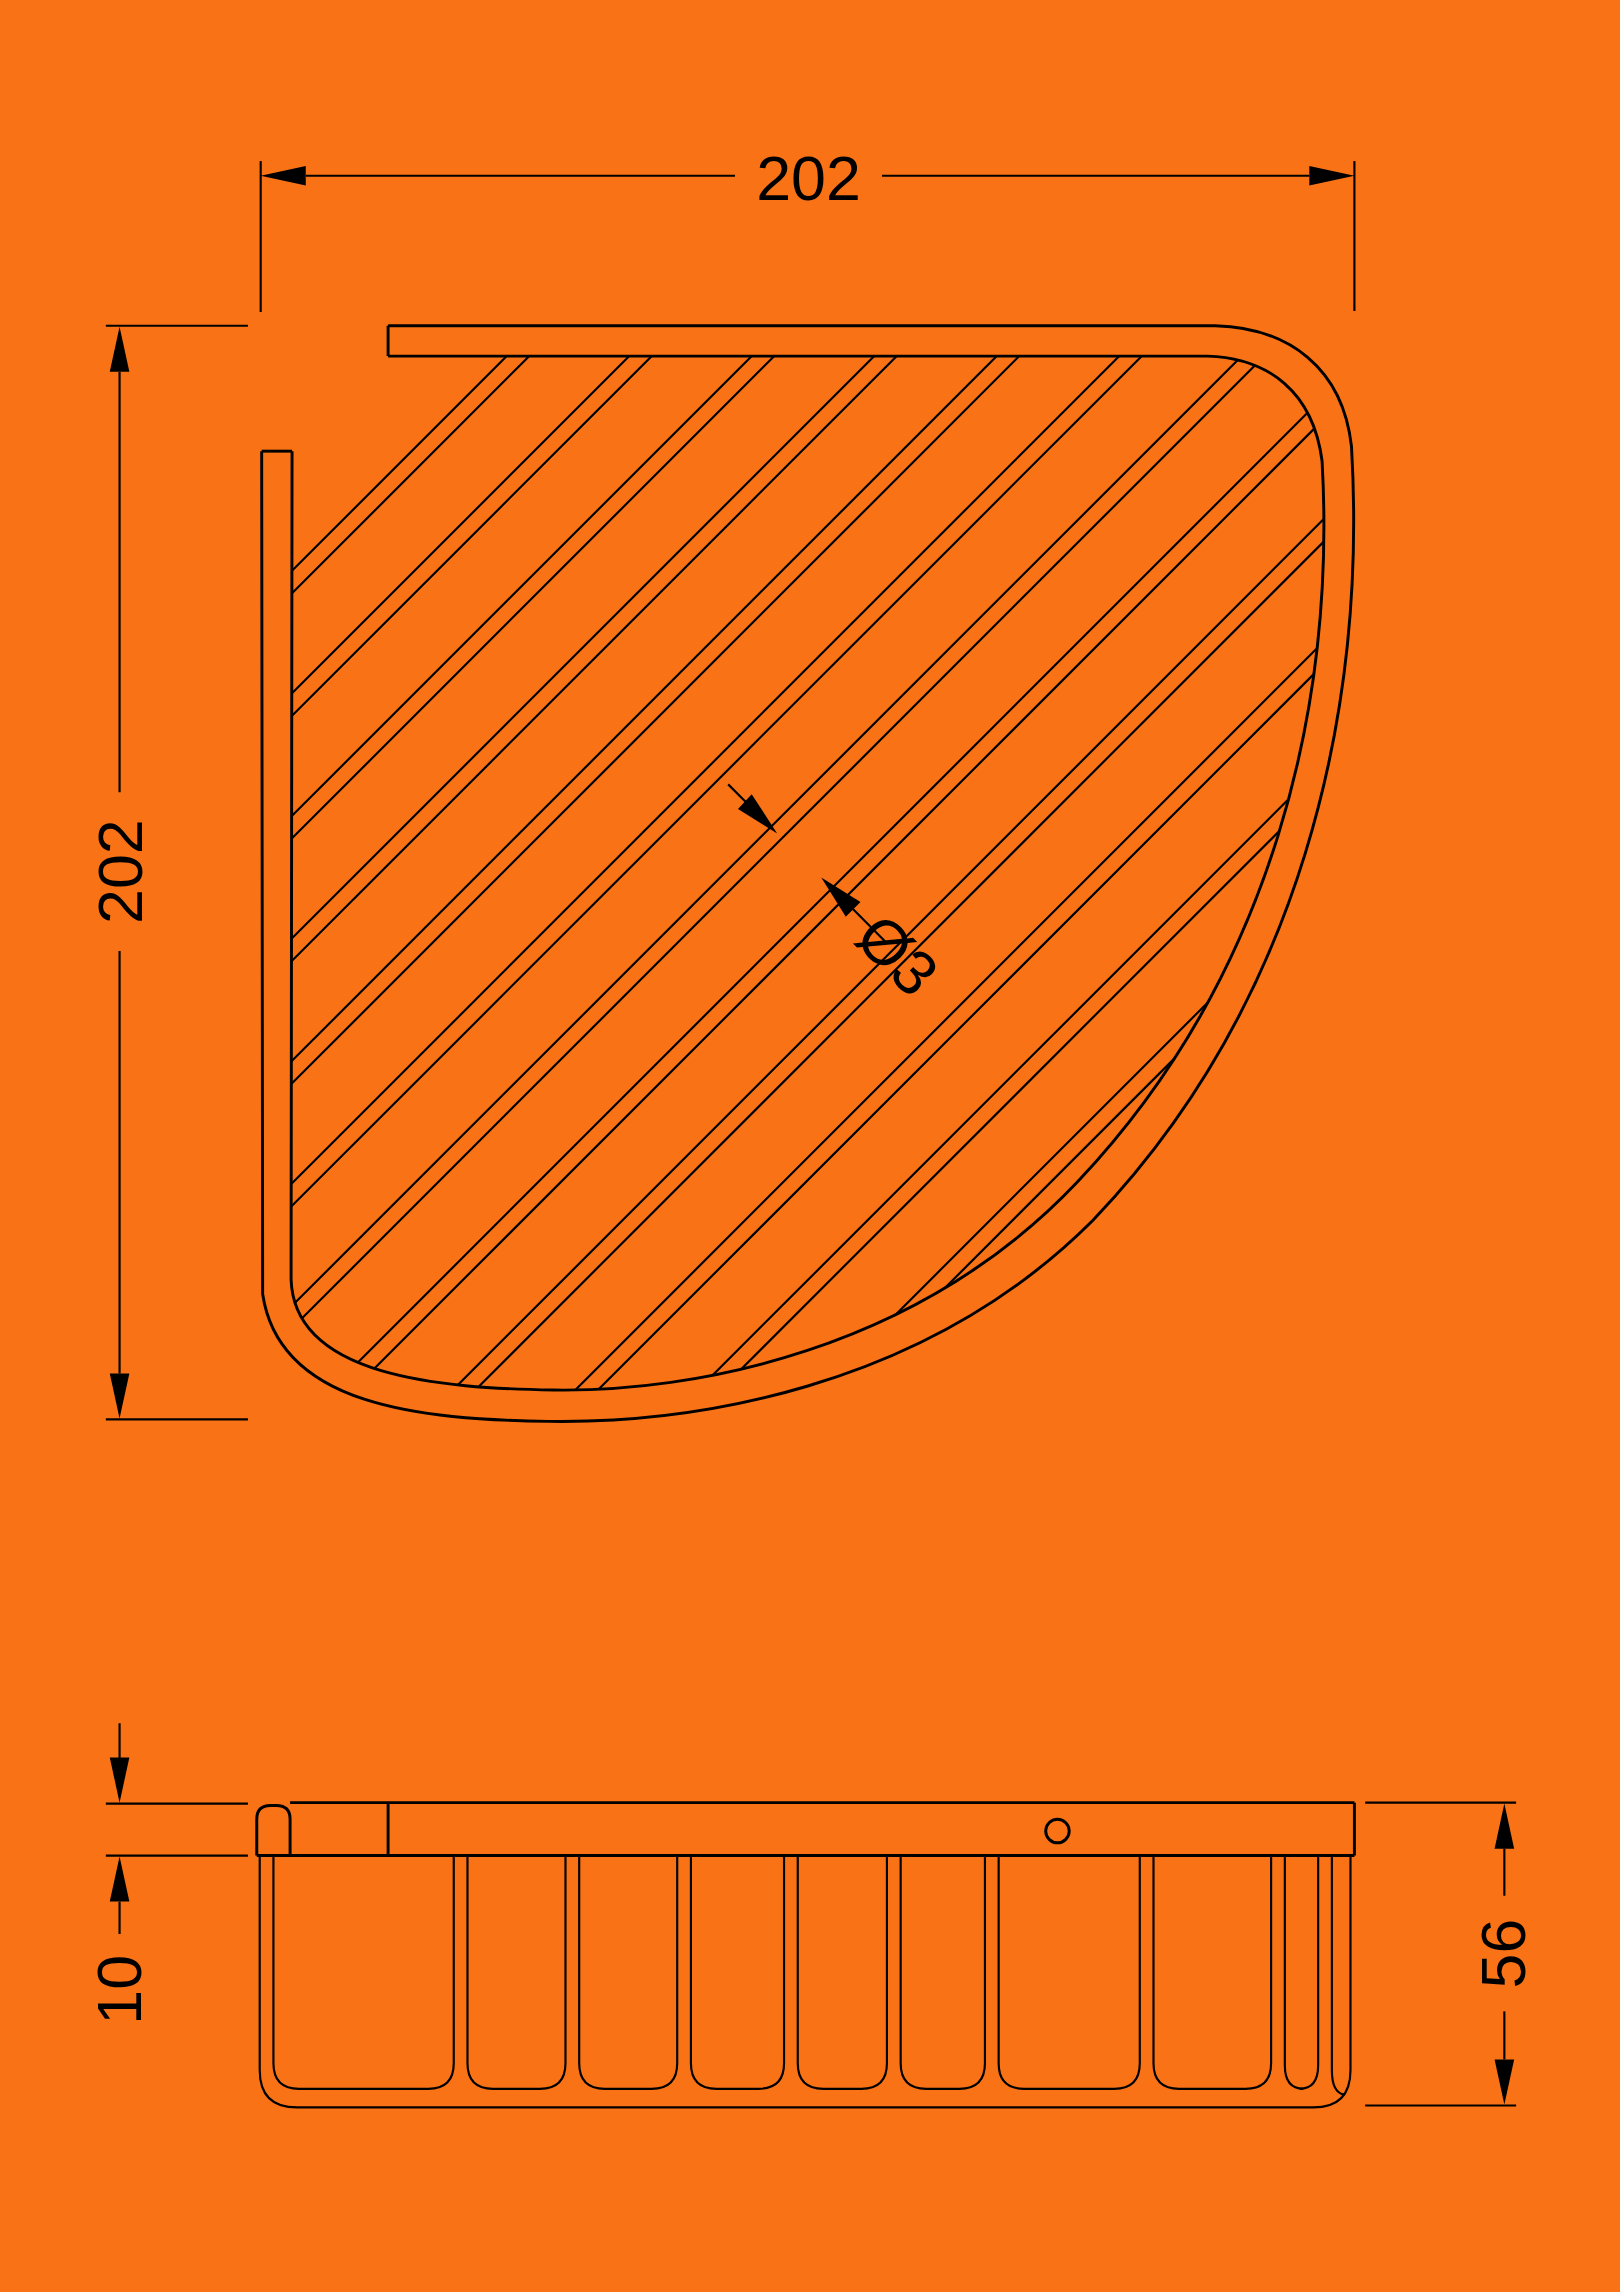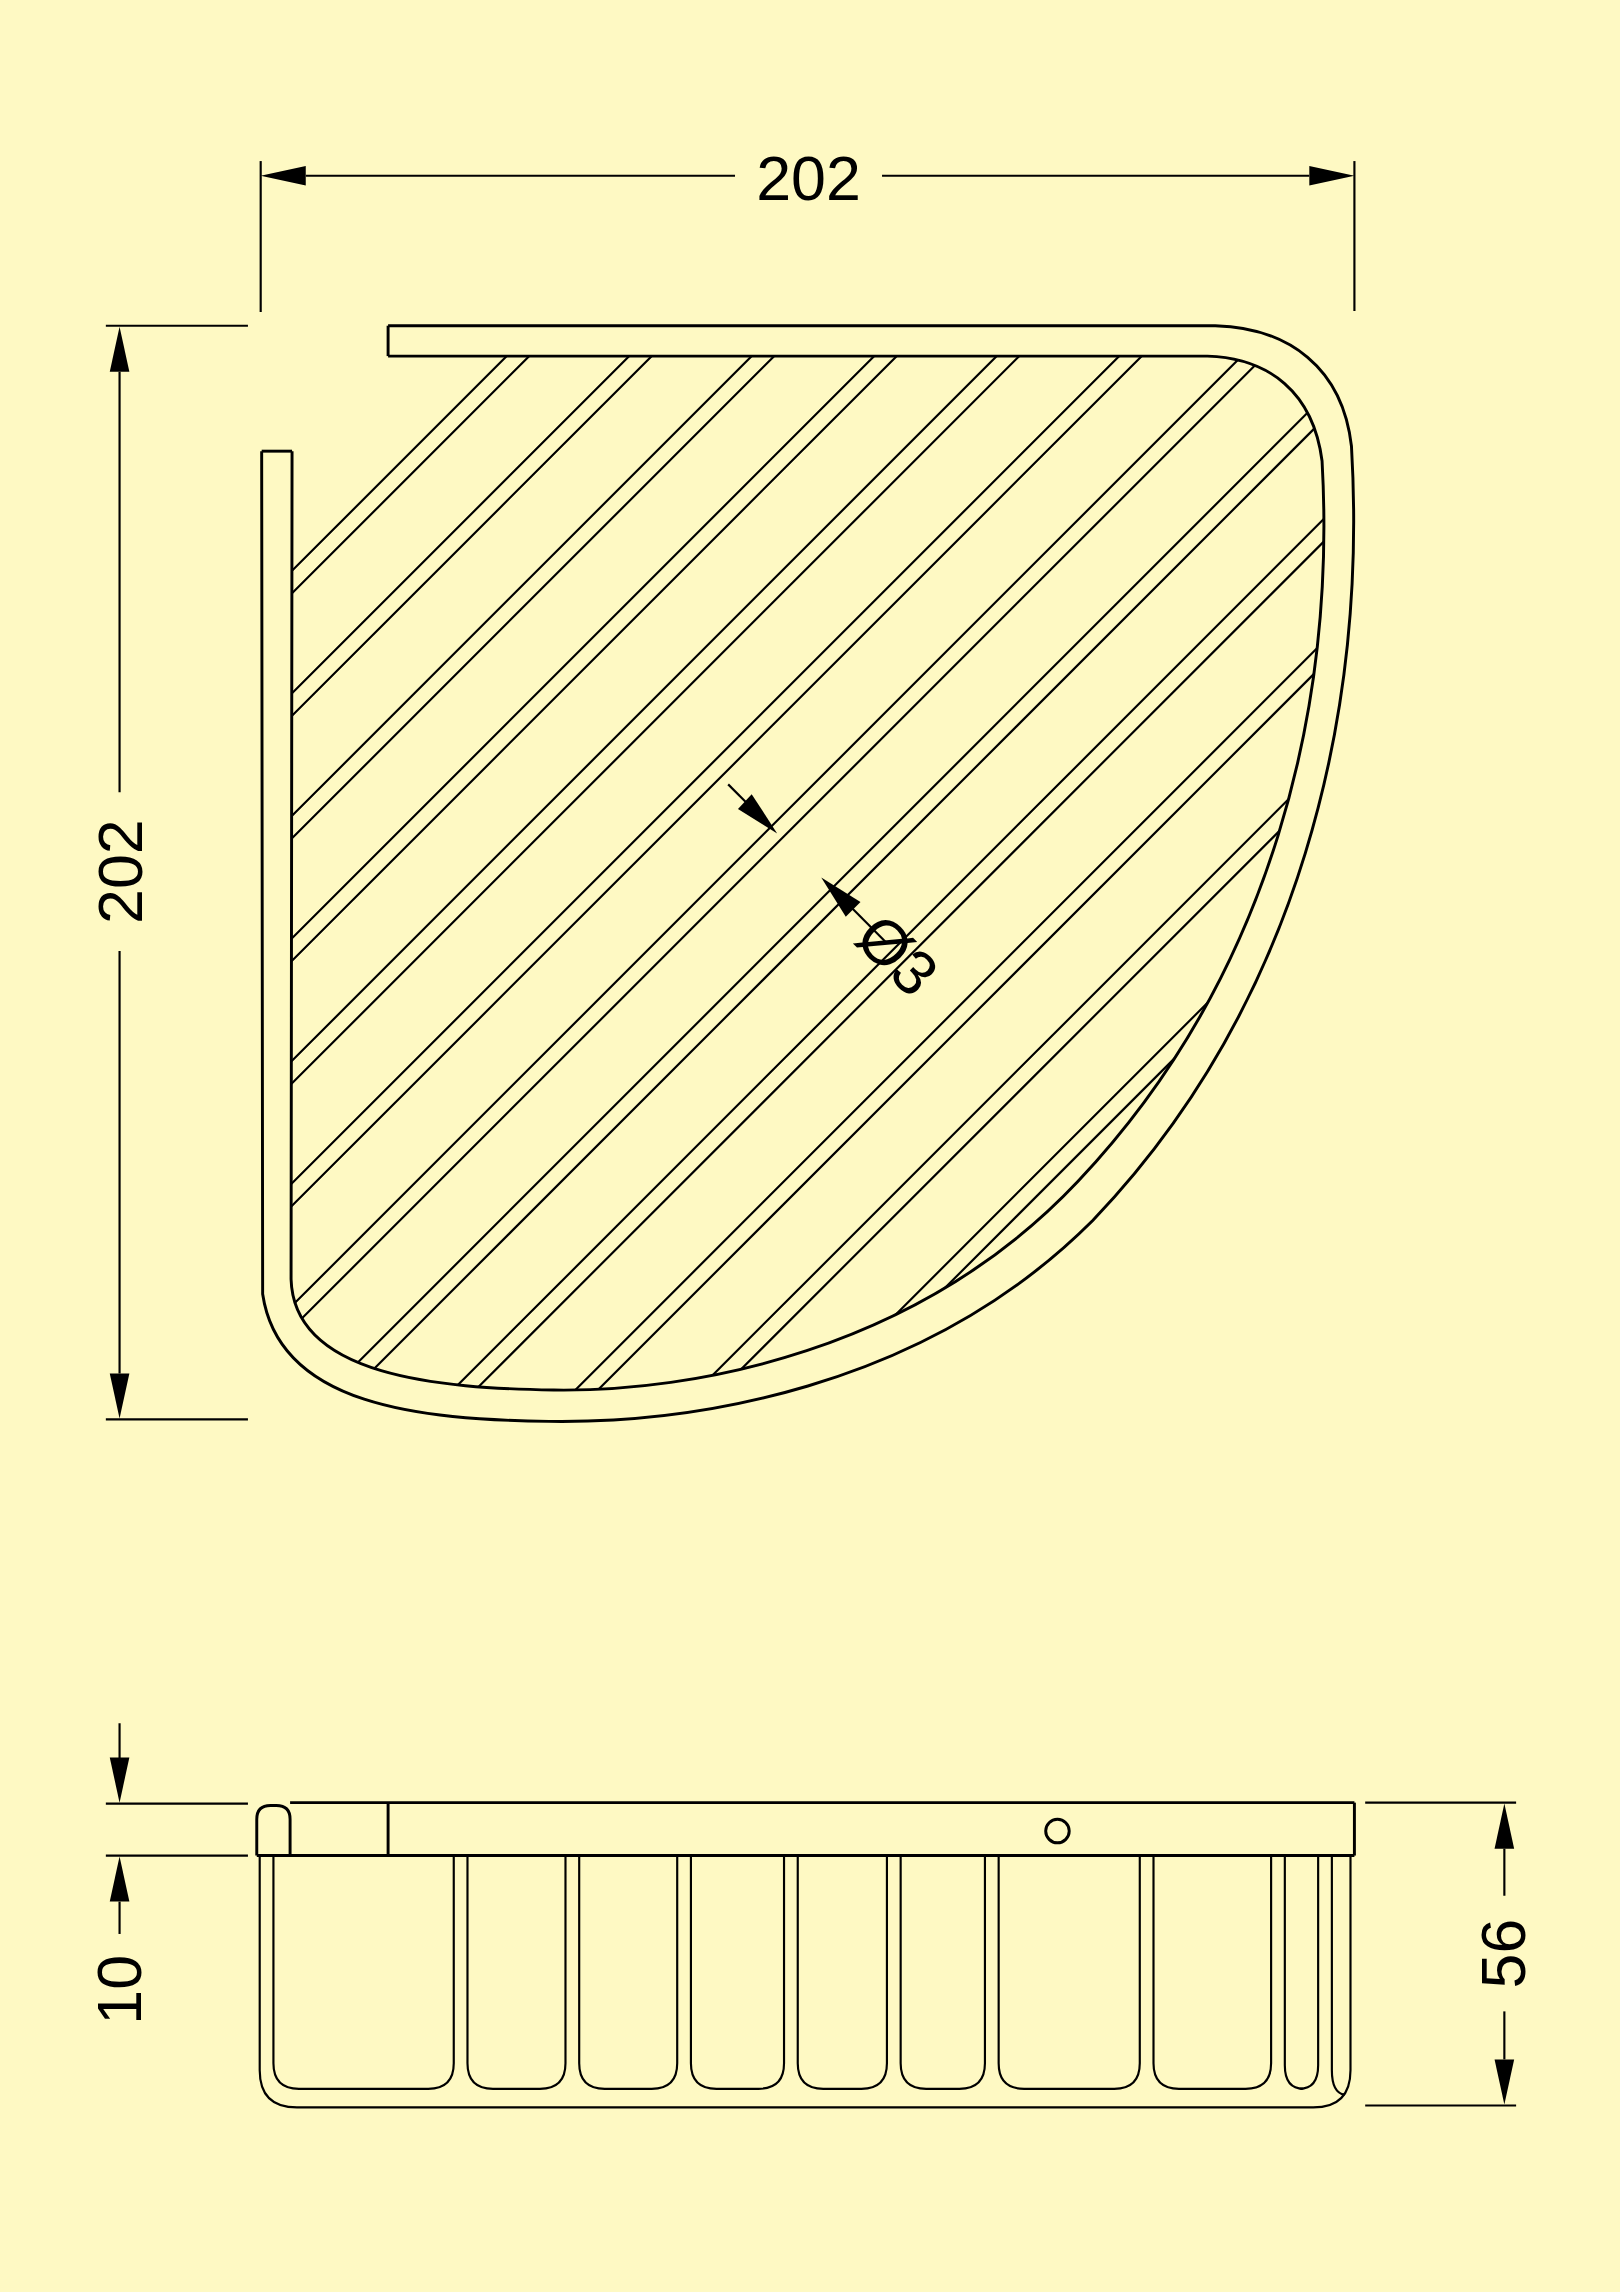--- a/index.html
+++ b/index.html
@@ -1,16 +1,16 @@
 <!DOCTYPE html>
 <html><head>
 <meta charset="utf-8">
 <style>
   html,body{margin:0;padding:0;background:#ffffff;}
-  .sheet{width:1620px;height:2293px;position:relative;background:#fef9c3;}
+  .sheet{width:1620px;height:2293px;position:relative;background:#f97316;}
   svg{display:block;}
   .outline{fill:none;stroke:#000;stroke-width:3;stroke-linejoin:round;stroke-linecap:butt;}
   .wire{fill:none;stroke:#000;stroke-width:2.2;}
   .dim{fill:none;stroke:#000;stroke-width:2.2;}
   .arrow{fill:#000;stroke:none;}
   .dimtext{font-family:"Liberation Sans", sans-serif;font-size:64px;fill:#000;}
 </style>
 </head>
 <body>
 

